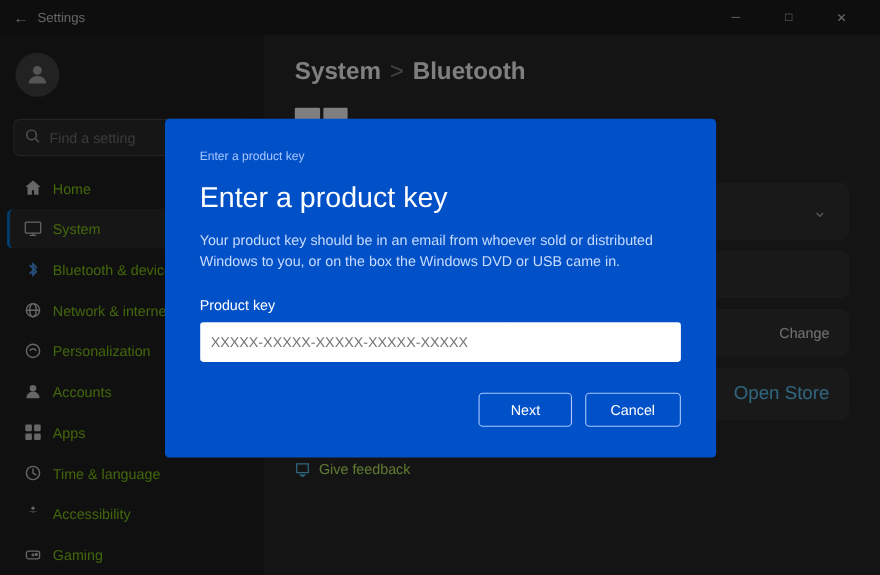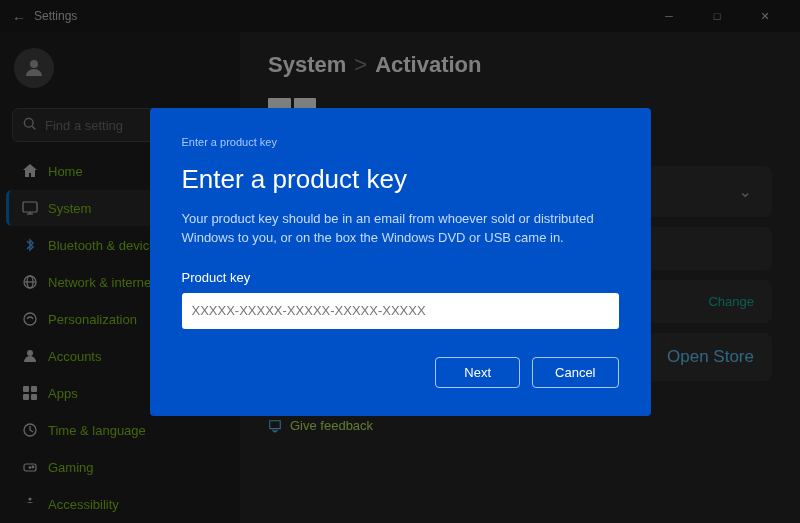--- a/index.html
+++ b/index.html
@@ -402,47 +402,47 @@
         <span class="nav-icon">
           <svg width="16" height="16" viewBox="0 0 16 16" fill="none" stroke="#ccc" stroke-width="1.3">
               <circle cx="8" cy="8" r="6"></circle>
               <polyline points="8,4 8,8 11,10" stroke="#ccc" stroke-width="1.3"></polyline>
             </svg>
         </span>
         <span>Time &amp; language</span>
       </li>
       <li class="nav-item">
         <span class="nav-icon">
+          <svg width="16" height="16" viewBox="0 0 16 16" fill="#ccc">
+              <circle cx="8" cy="3" r="1.5"></circle>
+              <path d="M4 6l4 1 4-1M8 7v5M6 9l-2 3M10 9l2 3"></path>
+            </svg>
+        </span>
+        <span>Accessibility</span>
+      </li>
+      <li class="nav-item">
+        <span class="nav-icon">
           <svg width="16" height="16" viewBox="0 0 16 16" fill="none" stroke="#ccc" stroke-width="1.2">
               <rect x="2" y="5" width="12" height="7" rx="2"></rect>
               <line x1="8" y1="7" x2="8" y2="10" stroke="#ccc" stroke-width="1.2"></line>
               <line x1="6.5" y1="8.5" x2="9.5" y2="8.5" stroke="#ccc" stroke-width="1.2"></line>
               <circle cx="11" cy="8" r="0.8" fill="#ccc"></circle>
             </svg>
         </span>
         <span>Gaming</span>
       </li>
-      <li class="nav-item">
-        <span class="nav-icon">
-          <svg width="16" height="16" viewBox="0 0 16 16" fill="#ccc">
-              <circle cx="8" cy="3" r="1.5"></circle>
-              <path d="M4 6l4 1 4-1M8 7v5M6 9l-2 3M10 9l2 3"></path>
-            </svg>
-        </span>
-        <span>Accessibility</span>
-      </li>
 
     </ul>
   </div>
 
   <div class="main-content">
     <div class="breadcrumb">
       <span>System</span>
       <span class="breadcrumb-sep">&gt;</span>
-      <span>Activation</span>
+      <span>Bluetooth</span>
     </div>
 
     <div class="windows-header">
       <div class="windows-logo">
         <div class="logo-square"></div>
         <div class="logo-square"></div>
         <div class="logo-square"></div>
         <div class="logo-square"></div>
       </div>
       <span class="windows-title">Windows 11 Home</span>
@@ -454,21 +454,21 @@
         <span>Active</span>
       </div>
       <span style="color:#aaa;font-size:16px;">⌄</span>
     </div>
 
     <div style="background:#333;border-radius:8px;padding:14px 18px;margin-bottom:10px;font-size:13px;color:#ccc;">
       <span>school networks,</span>
     </div>
 
     <div style="background:#333;border-radius:8px;padding:14px 18px;margin-bottom:10px;display:flex;justify-content:flex-end;">
-      <span style="font-size:13px;color:#14b8a6;cursor:pointer;">Change</span>
+      <span style="font-size:13px;color:#e5e5e5;cursor:pointer;">Change</span>
     </div>
 
     <div style="background:#333;border-radius:8px;padding:14px 18px;margin-bottom:10px;display:flex;justify-content:flex-end;">
       <span style="font-size:17px;color:#60cdff;cursor:pointer;">Open Store</span>
     </div>
 
     <div class="action-links">
       <div class="action-link">
         <svg width="14" height="14" viewBox="0 0 16 16" fill="none" stroke="#60cdff" stroke-width="1.3">
             <circle cx="8" cy="8" r="6"></circle>

